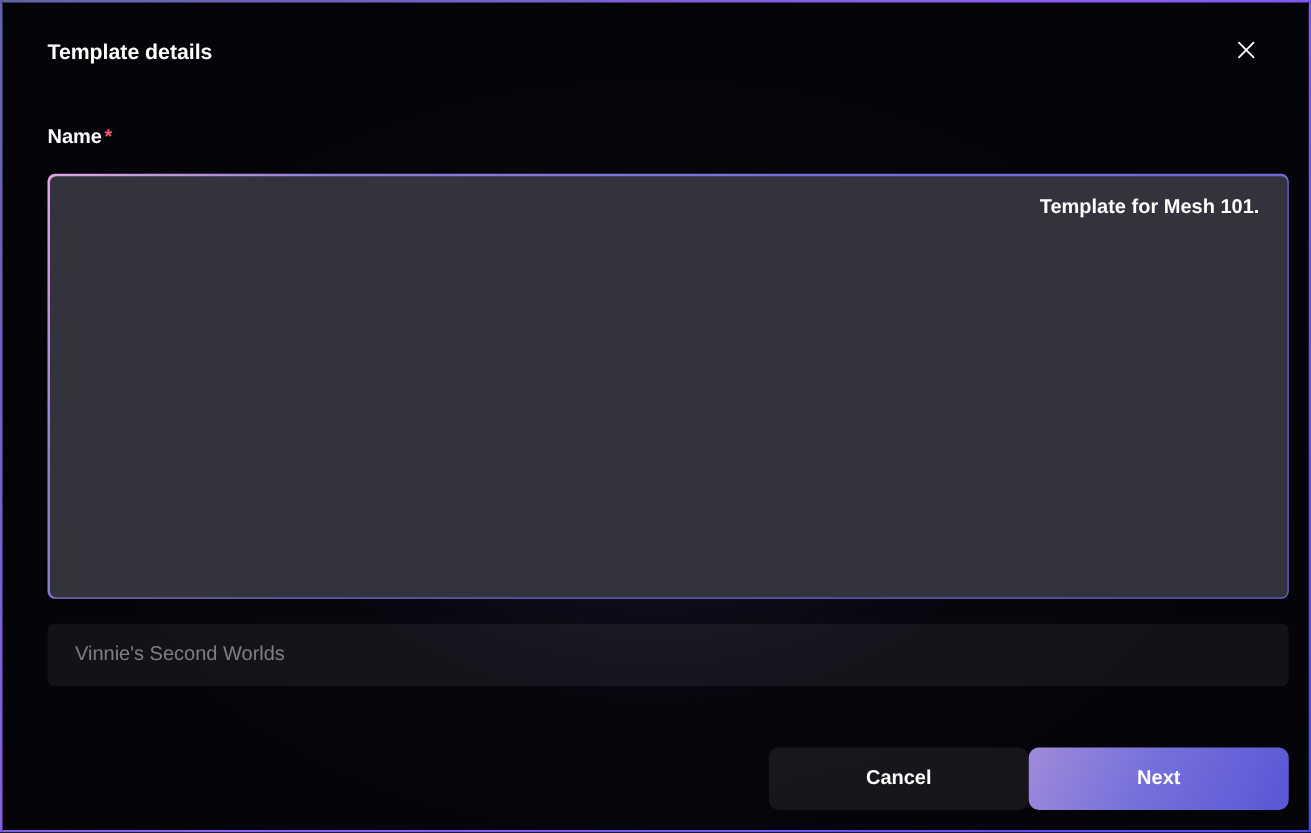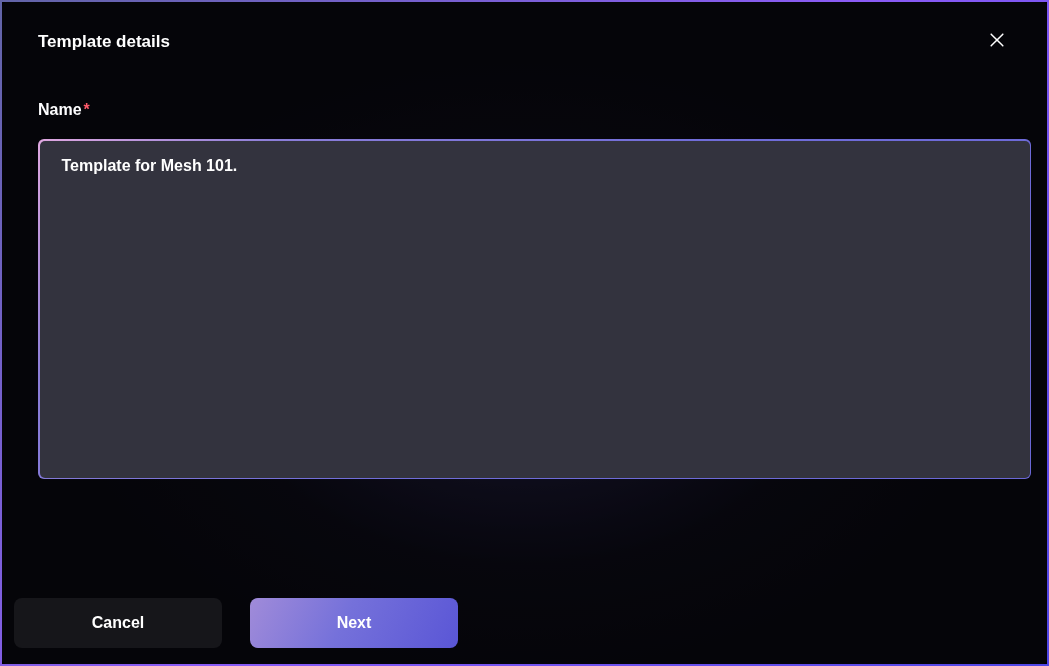--- a/index.html
+++ b/index.html
@@ -130,25 +130,26 @@
       border: none;
       border-radius: 5px;
       padding: 16px 22px;
       color: #ffffff;
       font-size: 16px;
       font-weight: 600;
       font-family: inherit;
       outline: none;
       resize: none;
       display: block;
+      text-align: right;
     }
 
     .modal-footer {
       display: flex;
-      justify-content: flex-start;
+      justify-content: flex-end;
       align-items: center;
       padding: 12px 16px 16px 12px;
     }
 
     .btn {
       border: none;
       border-radius: 8px;
       padding: 16px 40px;
       font-size: 16px;
       font-weight: 600;
@@ -158,21 +159,20 @@
     }
 
     .btn-cancel {
       background: rgba(255, 255, 255, 0.07);
       color: #ffffff;
     }
 
     .btn-next {
       background: linear-gradient(115deg, #a08bd9 0%, #7571da 45%, #5a56d6 100%);
       color: #ffffff;
-      margin-left: 28px;
     }
   </style>
 </head>
 <body>
 
 <div class="modal-backdrop">
   <div class="modal">
 
     <div class="modal-header">
       <div class="modal-title">Template details</div>
@@ -194,20 +194,21 @@
         </div>
       </div>
 
       <div class="form-row">
         <div class="textarea-wrapper">
           <textarea style="">Template for Mesh 101.</textarea>
         </div>
       </div>
 
       <div class="form-row">
+        <input type="text" class="text-input" placeholder="Vinnie's Second Worlds" style="">
       </div>
 
     </div>
 
     <div class="modal-footer">
       <button class="btn btn-cancel">Cancel</button>
       <button class="btn btn-next">Next</button>
     </div>
 
   </div>

